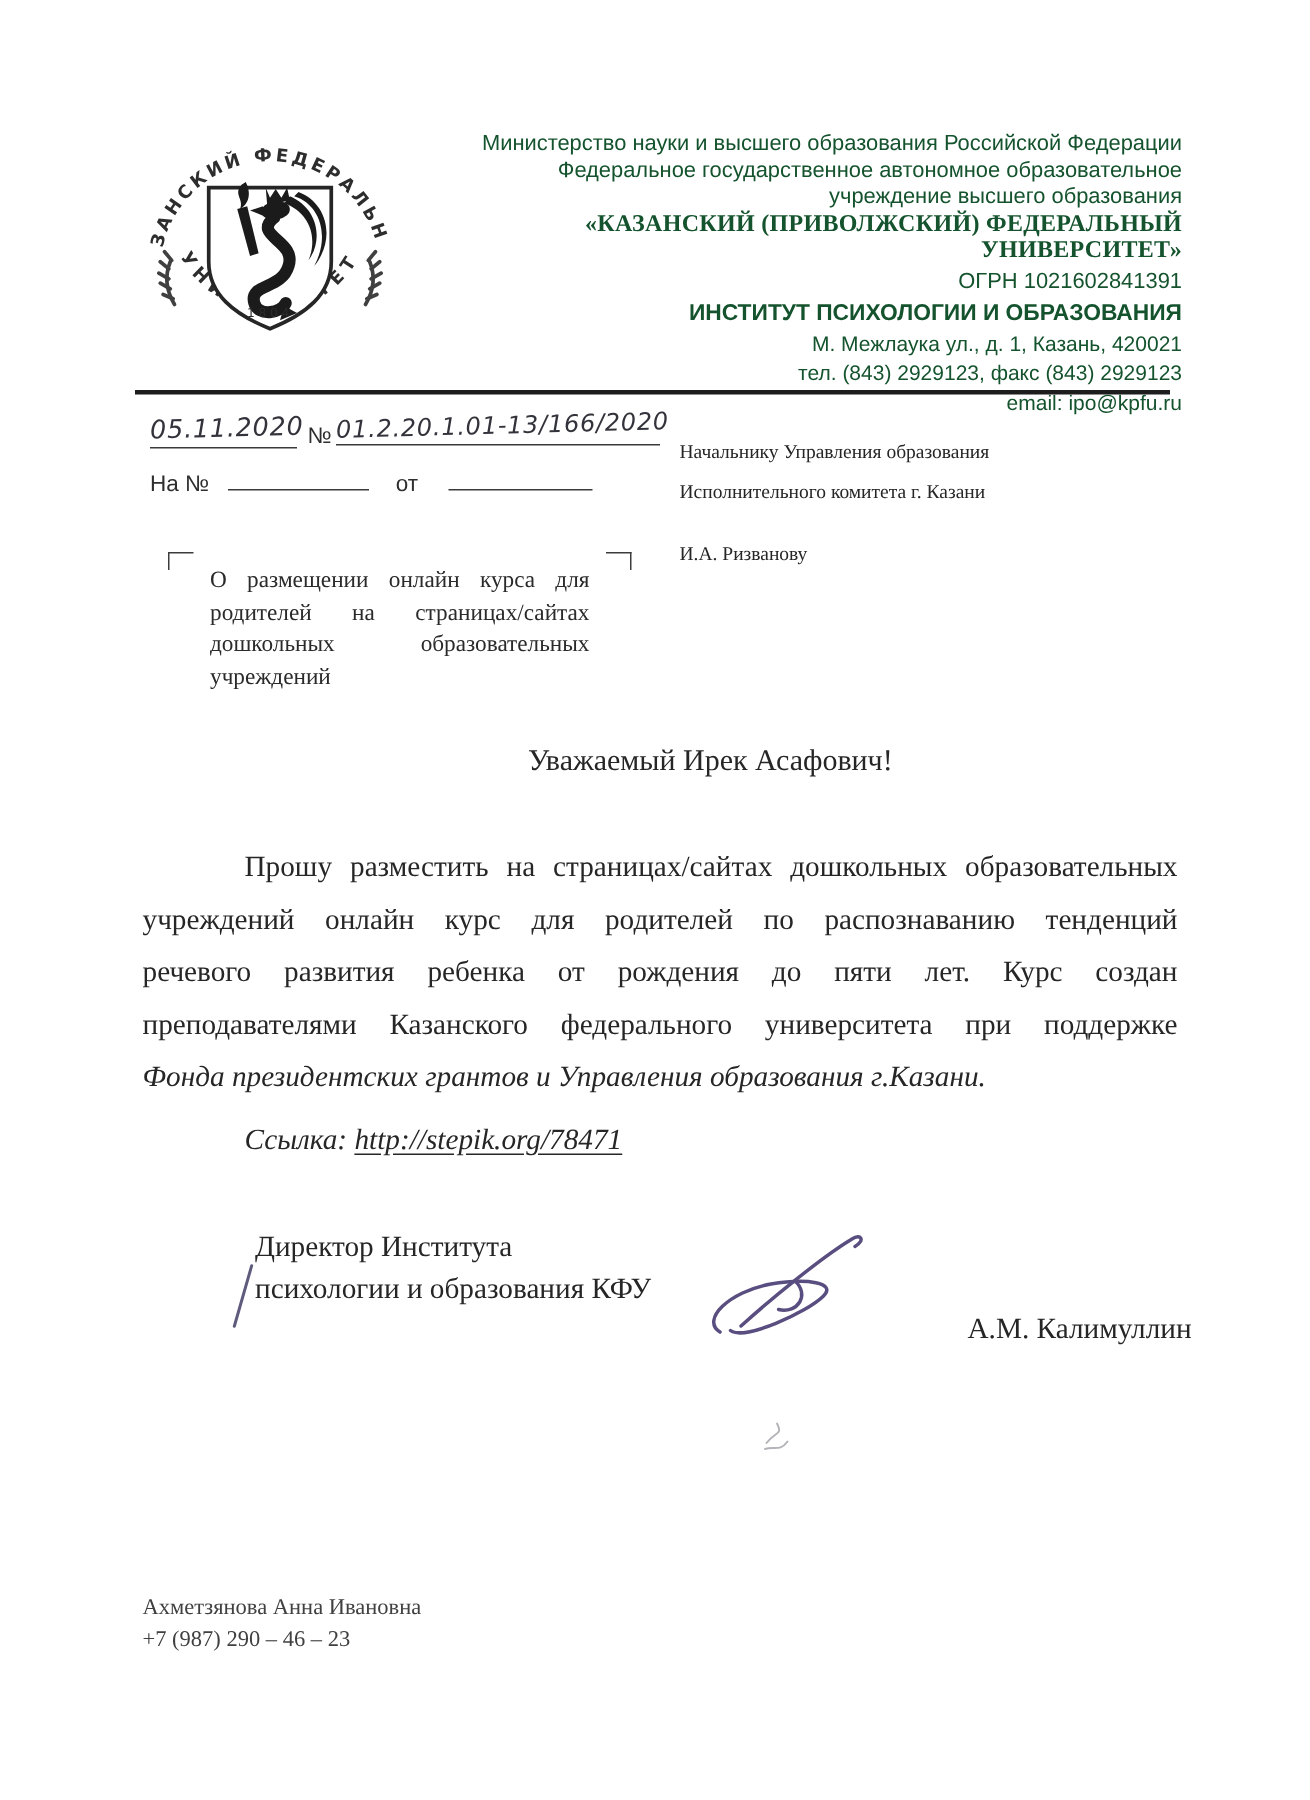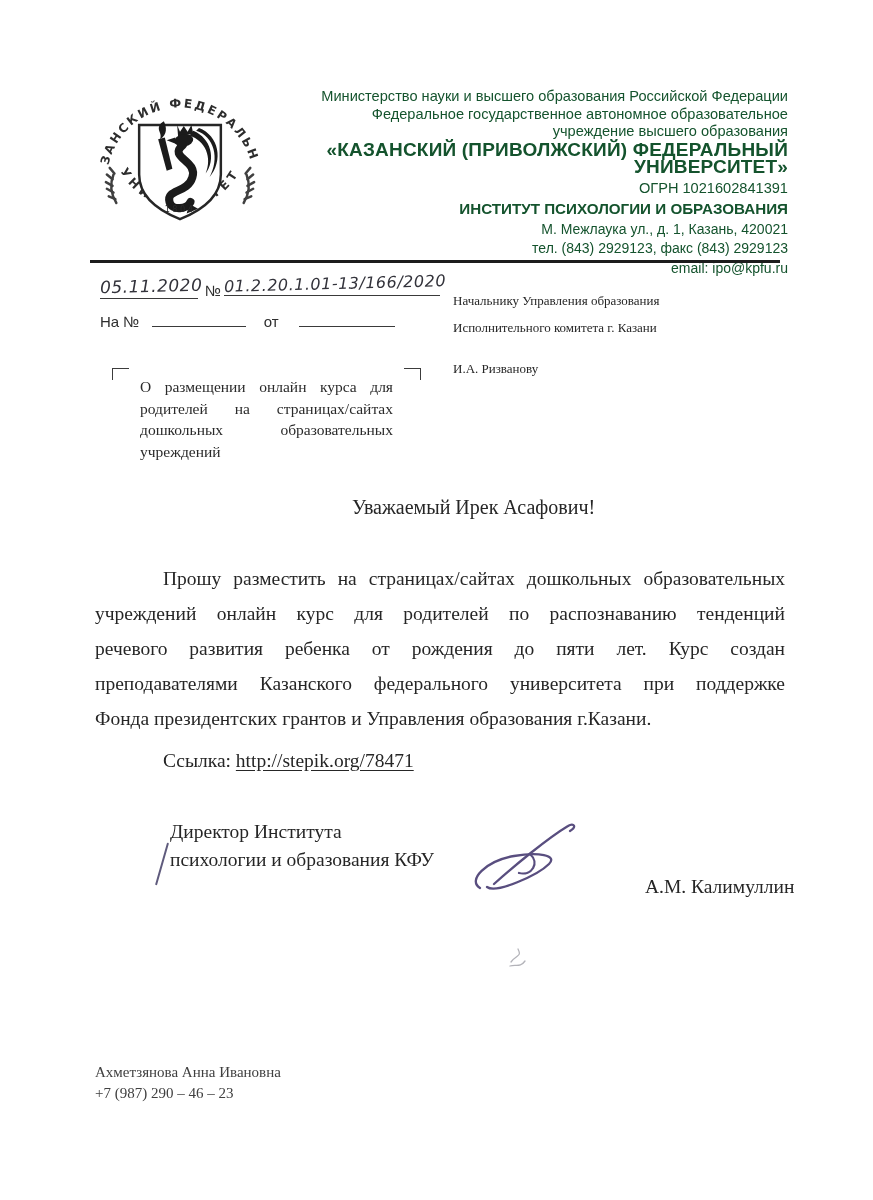--- a/index.html
+++ b/index.html
@@ -15,21 +15,21 @@
   
   .logo{position:absolute;left:85px;top:70px;width:190px;height:190px;}
   .letterhead{
     position:absolute;left:272px;top:88px;width:516px;
     text-align:right;
     font-family:"Liberation Sans", sans-serif;
     color:#14532d;
     line-height:17.5px;
   }
   .lh-reg{font-size:14.6px;}
-  .lh-bold{font-size:19px;font-weight:bold;letter-spacing:.2px;}
+  .lh-bold{font-size:16px;font-weight:bold;letter-spacing:.2px;font-family:Liberation Serif, serif;}
   .lh-ogrn{font-size:14.6px;margin-top:4px;}
   .lh-inst{font-size:15.2px;font-weight:bold;margin-top:3px;}
   .lh-addr{font-size:14px;margin-top:3px;line-height:16.5px;}
   .divider{position:absolute;left:90px;top:260px;width:690px;height:3px;background:#1d1d1d;}
   
   .hand{
     font-family:"DejaVu Sans", sans-serif;
     font-style:italic;
     color:#33333b;
     font-size:17px;
@@ -51,21 +51,21 @@
   .bracket{position:absolute;width:16px;height:11px;}
   .bracket-l{left:112px;top:368px;border-left:1.7px solid #3c3c3c;border-top:1.7px solid #3c3c3c;}
   .bracket-r{left:404px;top:368px;border-right:1.7px solid #3c3c3c;border-top:1.7px solid #3c3c3c;}
   .subject{position:absolute;left:140px;top:376px;width:253px;font-size:15.5px;line-height:21.5px;color:#2a2a2a;}
   .subject .jline{text-align:justify;text-align-last:justify;}
   .subject .lline{text-align:left;}
   
   .salutation{position:absolute;left:352px;top:496px;font-size:20px;color:#262626;}
   .body-text{position:absolute;left:95px;top:561px;width:690px;font-size:19.5px;line-height:35px;color:#262626;}
   .body-text .jline{text-align:justify;text-align-last:justify;}
-  .body-text .lline{text-align:left;}
+  .body-text .lline{text-align:left;font-style:italic;}
   .indent{display:inline-block;width:68px;}
   .link-line{margin-top:7px;}
   .link-url{text-decoration:underline;text-underline-offset:3px;}
   
   .sign-title{position:absolute;left:170px;top:818px;font-size:19.5px;line-height:28px;color:#262626;}
   .pen-slash{position:absolute;left:161px;top:842px;width:2.2px;height:44px;background:#433e66;transform:rotate(16deg);opacity:.85;border-radius:2px;}
   .signature-svg{position:absolute;left:466px;top:820px;}
   .sign-name{position:absolute;left:645px;top:876px;font-size:19.5px;color:#262626;}
   .squiggle-svg{position:absolute;left:505px;top:946px;opacity:.65;}
   

